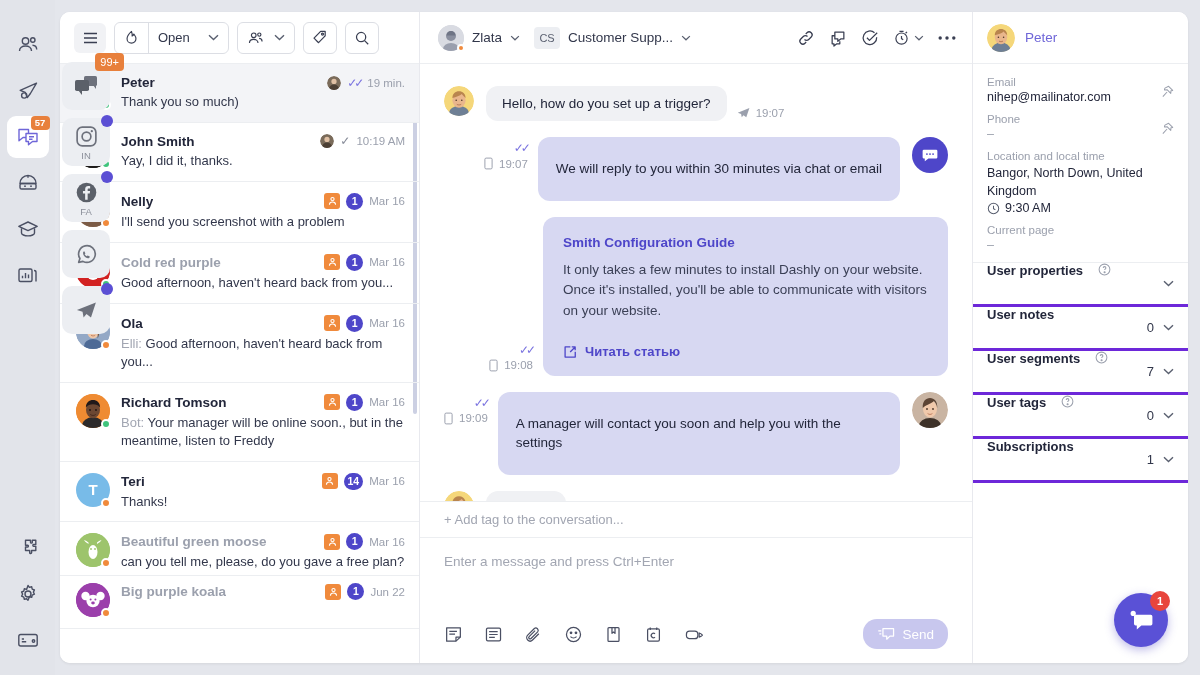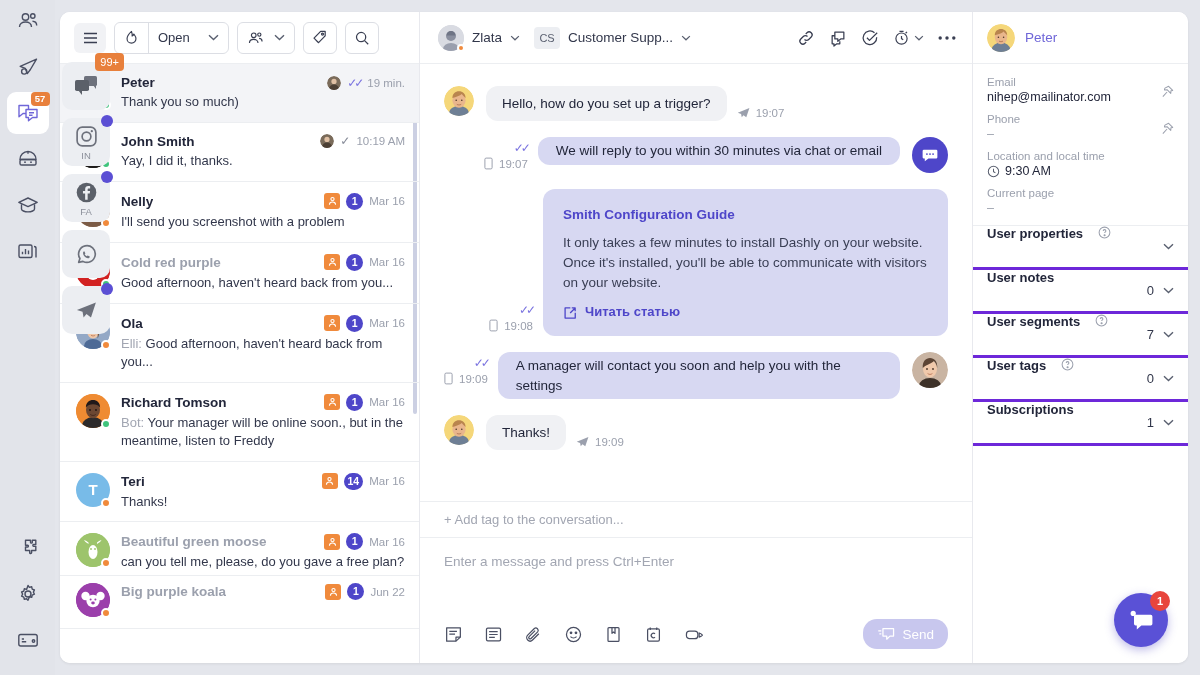--- a/index.html
+++ b/index.html
@@ -9,21 +9,21 @@
     background: #e4e6ec;
     overflow: hidden;
   }
   .app { position: relative; width: 1200px; height: 675px; display: flex; }
 
   
   .nav-rail {
     width: 55px; height: 675px;
     background: #e2e4ea;
     display: flex; flex-direction: column; align-items: center;
-    padding-top: 0;
+    padding-top: 24px;
     flex: 0 0 55px;
   }
   .nav-item {
     width: 42px; height: 42px; margin-bottom: 4px;
     display: flex; align-items: center; justify-content: center;
     border-radius: 9px; position: relative; cursor: pointer;
   }
   .nav-item.active { background: #ffffff; }
   .nav-item svg { display: block; }
   .nav-badge {
@@ -165,38 +165,38 @@
 
   .messages { flex: 1; overflow: hidden; padding: 22px 24px 6px 24px; }
   .msg-row { display: flex; align-items: flex-start; margin-bottom: 16px; }
   .msg-row.out { justify-content: flex-end; }
   .m-av { width: 30px; height: 30px; border-radius: 50%; flex: 0 0 30px; overflow: hidden; }
   .bubble-in {
     background: #f0f1f4; border-radius: 12px; padding: 10px 16px;
     font-size: 13.5px; color: #22263a; max-width: 430px; margin-left: 12px;
   }
   .bubble-out {
-    background: #d7d8f2; border-radius: 12px; padding: 4px 18px;
+    background: #d7d8f2; border-radius: 12px; padding: 22px 18px;
     font-size: 13.5px; color: #22263a; max-width: 420px; line-height: 1.45;
   }
   .stamp-right {
     display: flex; flex-direction: column; align-items: flex-end;
     margin-right: 10px; padding-top: 4px;
   }
   .stamp-left { display: flex; align-items: center; gap: 6px; margin-left: 10px; align-self: flex-end; padding-bottom: 2px;}
   .stamp-txt { font-size: 11.5px; color: #9ba0ad; }
   .ticks { color: #7b74e0; font-size: 12px; letter-spacing: -3px; }
   .bot-av {
     width: 36px; height: 36px; border-radius: 50%; background: #4e46c9;
     display: flex; align-items: center; justify-content: center; margin-left: 12px; flex: 0 0 36px;
   }
   .card-title { color: #4e46c9; font-weight: 700; font-size: 13.5px; margin-bottom: 8px; }
   .card-text { font-size: 13.5px; color: #3a3f55; line-height: 1.5; }
   .card-link {
-    display: flex; align-items: center; gap: 8px; margin-top: 10px;
+    display: flex; align-items: center; gap: 8px; margin-top: 22px;
     color: #4e46c9; font-size: 13px; font-weight: 600; cursor: pointer;
   }
 
   .tag-bar {
     border-top: 1px solid #eceef1; height: 36px; flex: 0 0 36px;
     display: flex; align-items: center; padding: 0 24px;
     font-size: 13px; color: #a2a6b2; cursor: text;
   }
   .composer { border-top: 1px solid #eceef1; padding: 16px 24px 0 24px; flex: 0 0 126px; display: flex; flex-direction: column; }
   .composer-input { font-size: 13.5px; color: #a2a6b2; flex: 1; cursor: text; }
@@ -976,20 +976,21 @@
           <div class="p-value" style="color:#9ba0ad">–</div>
           <span class="pin">
             <svg width="13" height="13" viewBox="0 0 14 14" fill="none" stroke="#9ba0ad" stroke-width="1.1" stroke-linejoin="round">
               <path d="M8.2 1.4 12.6 5.8l-1.9.5-.2 2.8-4-4-2.8.2.5-1.9z"></path>
                 <path d="M6.5 7.5 2 12.6"></path>
             </svg>
           </span>
         </div>
         <div class="p-row">
           <div class="p-label">Location and local time</div>
+          <div class="p-loc">Bangor, North Down, United Kingdom</div>
           <div class="p-time">
             <svg width="13" height="13" viewBox="0 0 14 14" fill="none" stroke="#5a6070" stroke-width="1.1">
               <circle cx="7" cy="7" r="5.6"></circle>
                 <path d="M7 4v3.2l2 1.2"></path>
             </svg>
             <span>9:30 AM</span>
           </div>
         </div>
         <div class="p-row" style="margin-bottom:0">
           <div class="p-label">Current page</div>

